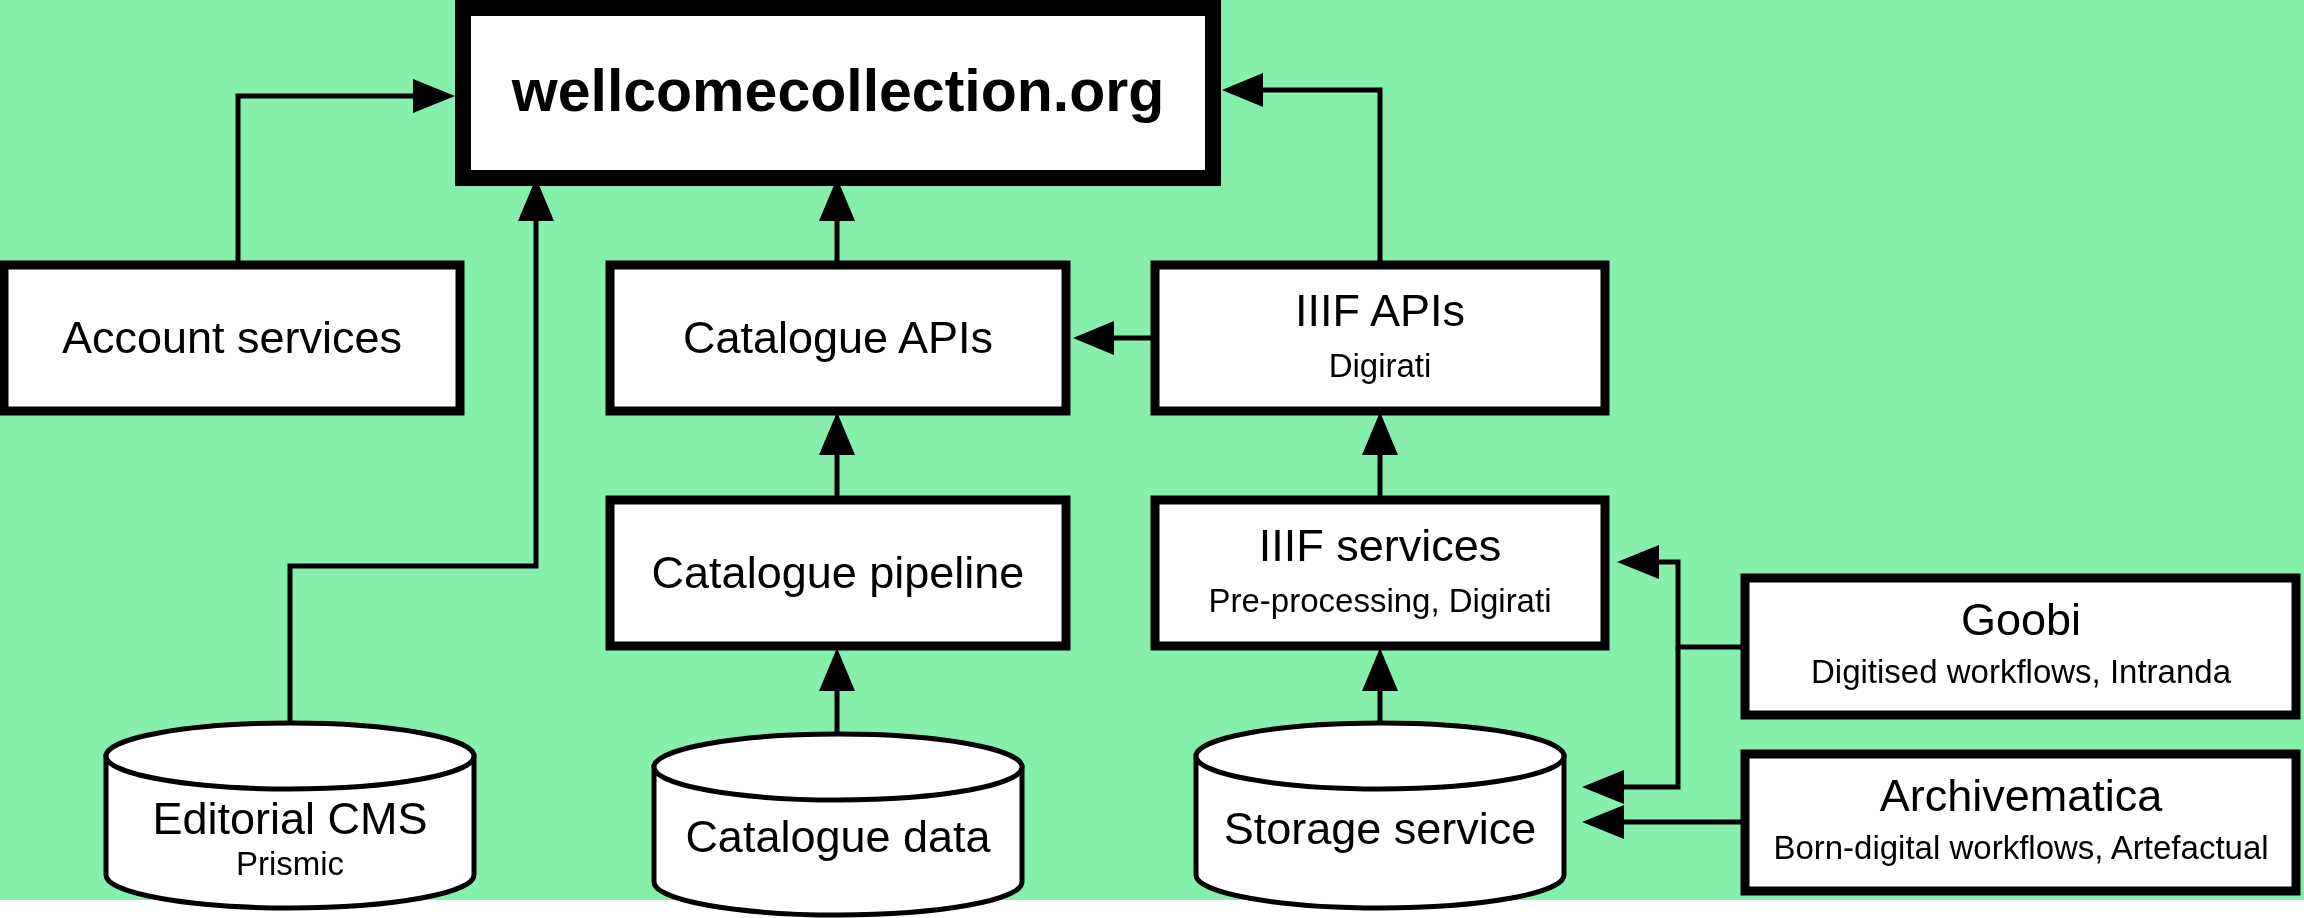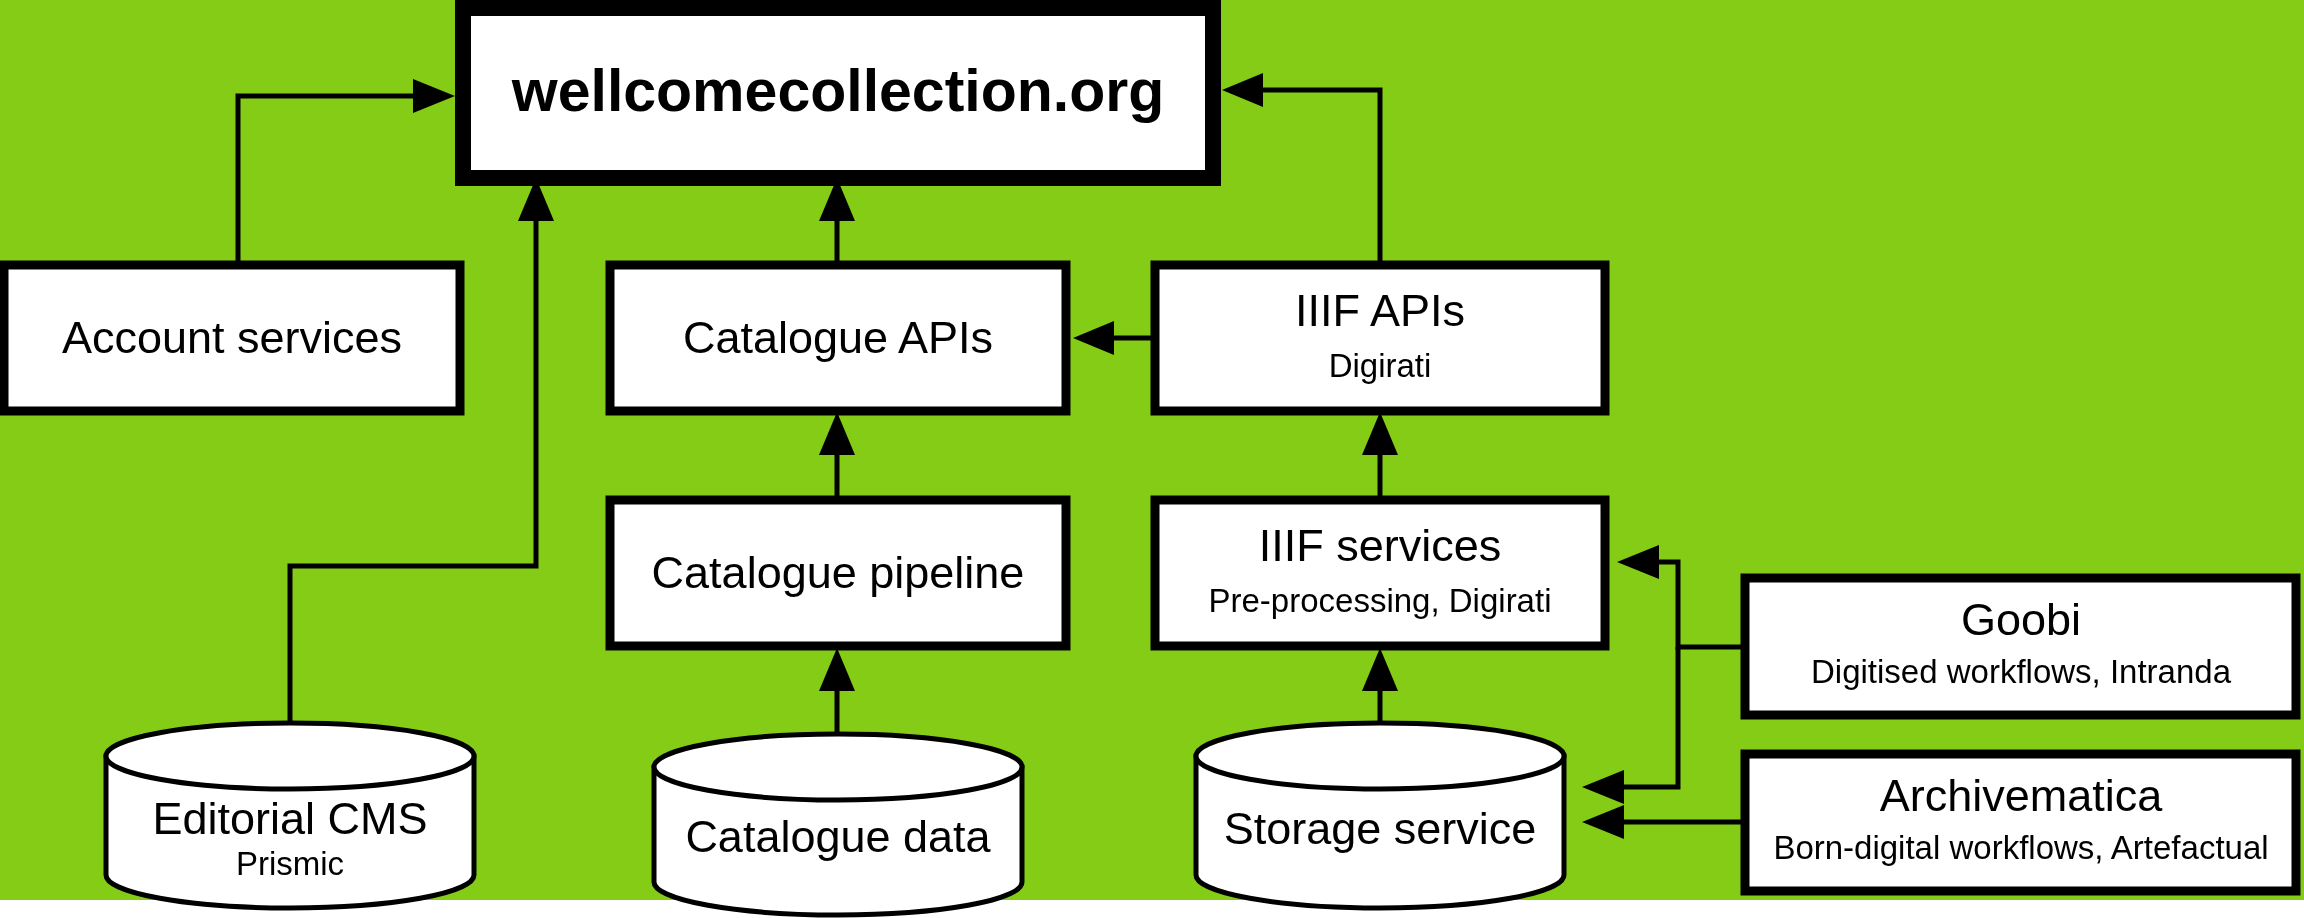--- a/index.html
+++ b/index.html
@@ -11,21 +11,21 @@
   body {
     width: 2304px;
     height: 918px;
     overflow: hidden;
     font-family: "Liberation Sans", sans-serif;
   }
   #diagram-root {
     position: relative;
     width: 2304px;
     height: 900px;
-    background: #84cc16;
+    background: #86efac;
   }
   svg#arch-svg {
     display: block;
     width: 2304px;
     height: 918px;
   }
   .node-shape {
     fill: #ffffff;
     stroke: #000000;
   }

